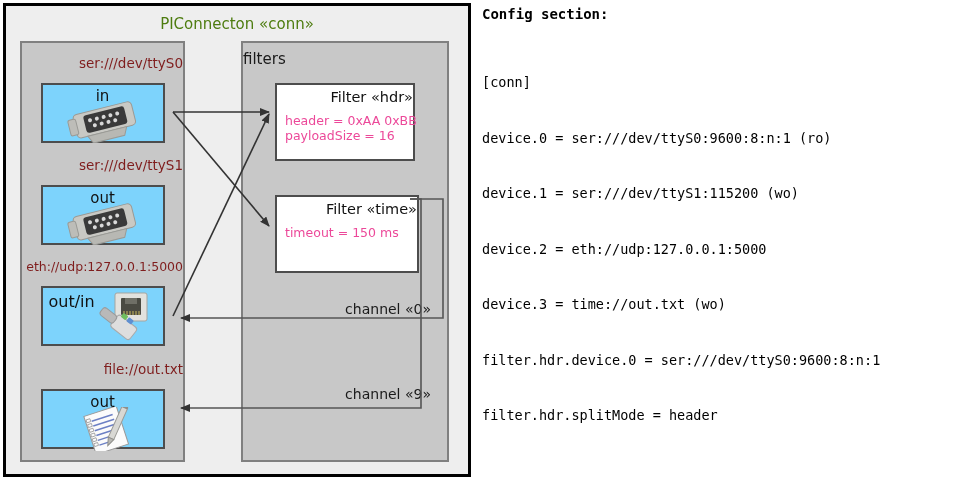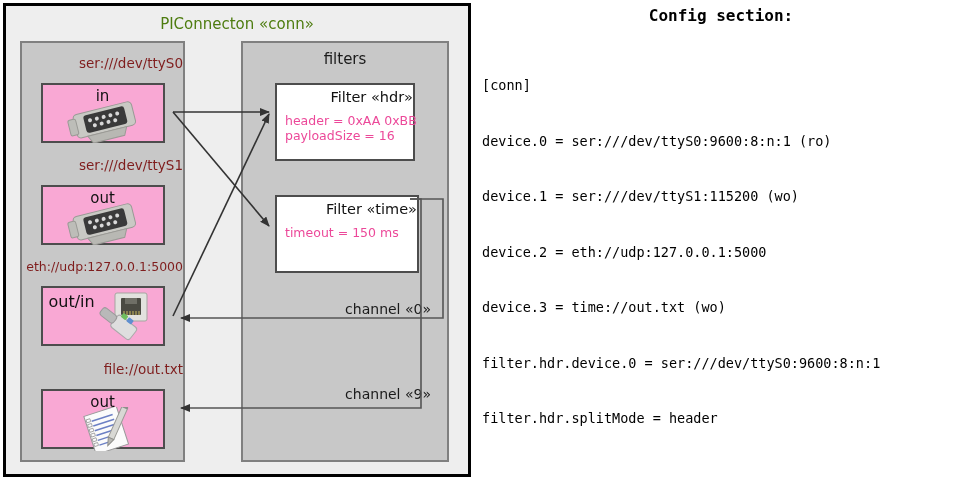--- a/index.html
+++ b/index.html
@@ -31,34 +31,34 @@
   #devices-panel{
     position:absolute;left:14px;top:35px;width:165px;height:421px;
     background:#c8c8c8;border:2px solid #808080;box-sizing:border-box;
   }
   
   #filters-panel{
     position:absolute;left:235px;top:35px;width:208px;height:421px;
     background:#c8c8c8;border:2px solid #808080;box-sizing:border-box;
   }
   #filters-title{
-    position:absolute;left:0;right:0;top:7px;text-align:center;
+    position:absolute;left:0;right:0;top:7px;
     font-size:15px;color:#1a1a1a;
   }
   
   .dev-group{position:absolute;left:0;width:100%;}
   .dev-label{
     text-align:right;font-size:13.5px;color:#7f1d1d;
     white-space:nowrap;margin-bottom:2px;
   }
   .dev-box{
     position:relative;
     margin:12px auto;
     width:124px;height:60px;
-    background:#f9a8d4;border:2px solid #4d4d4d;
+    background:#7dd3fc;border:2px solid #4d4d4d;
     box-sizing:border-box;
   }
   .dev-dir{
     position:absolute;top:2px;left:0;right:0;text-align:center;
     font-size:15px;color:#111;
   }
   .dev-dir.left{text-align:left;left:6px;right:auto;top:4px;font-size:16px;}
   .dev-icon{position:absolute;}
   
   .filter-box{
@@ -78,23 +78,22 @@
     position:absolute;font-size:14px;color:#1a1a1a;white-space:nowrap;
   }
   
   #arrows{position:absolute;left:0;top:0;width:468px;height:474px;pointer-events:none;}
   
   #config{
     position:absolute;left:482px;top:6px;width:478px;
   }
   #config-heading{
     font-family:"DejaVu Sans Mono","Liberation Mono",monospace;
-    font-size:16px;font-weight:bold;color:#000;
+    font-size:14px;font-weight:bold;color:#000;
     margin:0 0 14px 0;
-    text-align:center;
   }
   #config-lines{
     font-family:"DejaVu Sans Mono","Liberation Mono",monospace;
     font-size:13.5px;color:#000;line-height:18.5px;white-space:pre;
   }
   #config-lines div{white-space:pre;}
 </style>
 </head>
 <body>
 

